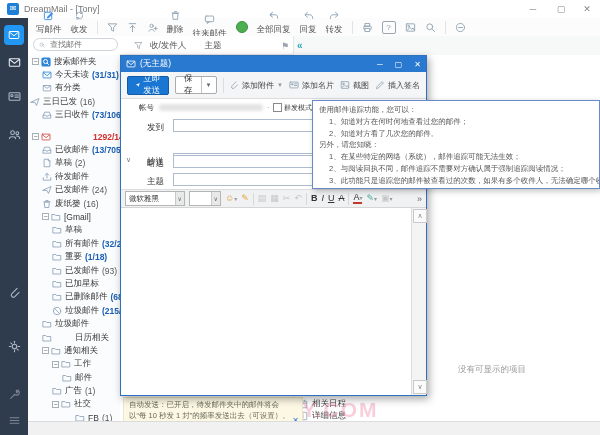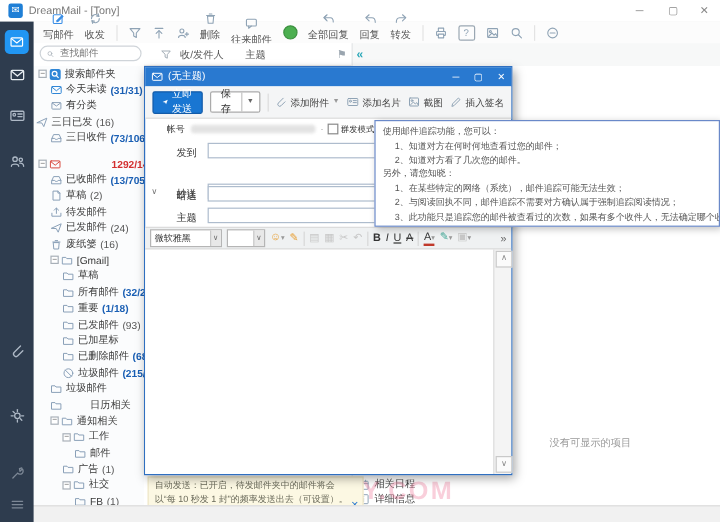--- a/index.html
+++ b/index.html
@@ -616,21 +616,21 @@
       </div>
       <div class="tree-row" style="padding-left: 24px;">
         <span class="expander">−</span>
         <span class="t-ic">
           <svg width="100%" height="100%" viewBox="0 0 12 12" fill="none" stroke="currentColor" stroke-width="1" stroke-linecap="round" stroke-linejoin="round">
             <path d="M1.5 3 H4.6 L5.6 4.2 H10.5 V9.6 H1.5 Z"></path>
           </svg>
         </span>
         <span class="t-label">社交</span>
       </div>
-      <div class="tree-row" style="padding-left: 34px;">
+      <div class="tree-row" style="padding-left: 47px;">
         <span class="t-ic">
           <svg width="100%" height="100%" viewBox="0 0 12 12" fill="none" stroke="currentColor" stroke-width="1" stroke-linecap="round" stroke-linejoin="round">
             <path d="M1.5 3 H4.6 L5.6 4.2 H10.5 V9.6 H1.5 Z"></path>
           </svg>
         </span>
         <span class="t-label">FB</span>
         <span class="count plain">(1)</span>
       </div>
       <div class="tree-row" style="padding-left: 34px;">
         <span class="t-ic">

